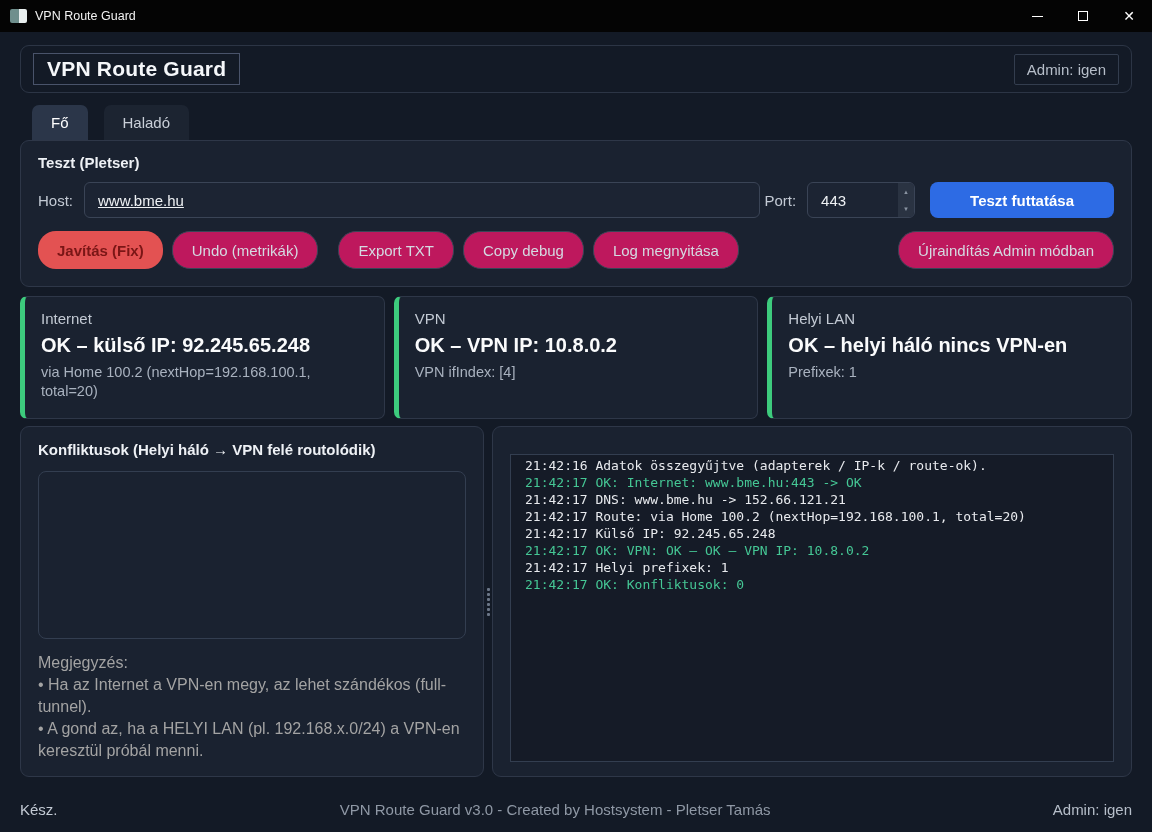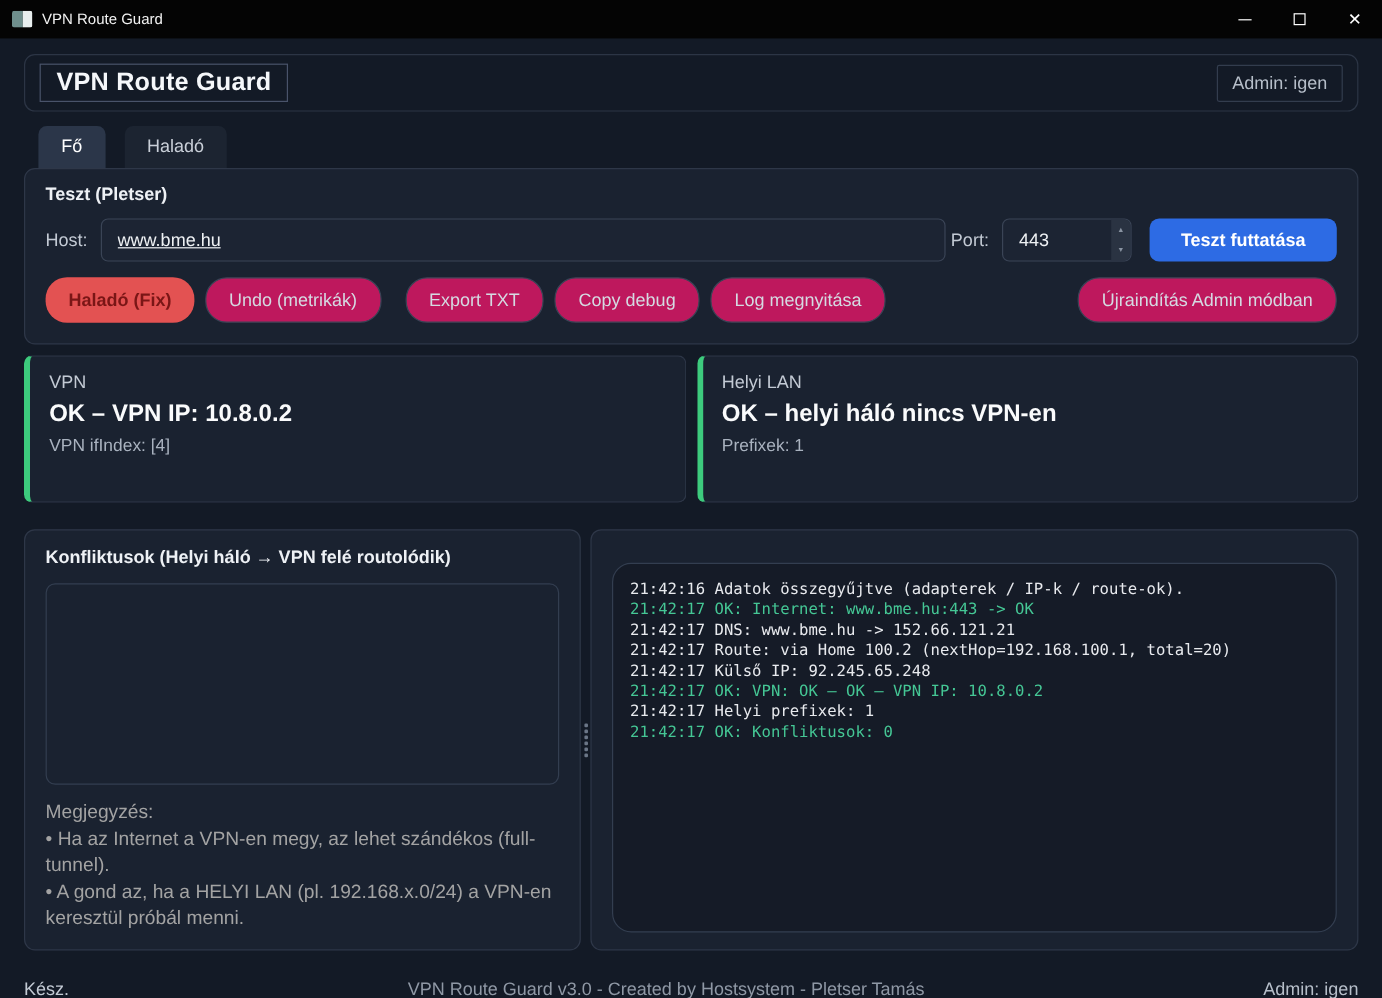--- a/index.html
+++ b/index.html
@@ -59,21 +59,21 @@
   .spin-wrap { position:relative; margin-right:15px; }
   .port-input { width:108px; padding-right:22px; }
   .spinner {
     position:absolute; right:1px; top:1px; bottom:1px; width:16px;
     display:flex; flex-direction:column; background:#2a3342; border-radius:0 5px 5px 0; overflow:hidden;
   }
   .spin-btn { flex:1; display:flex; align-items:center; justify-content:center;
     font-size:6px; color:#8a94a2; cursor:pointer; }
   .btn-primary {
     background:#2d6be4; border:none; border-radius:8px; color:#ffffff;
-    font-size:15px; font-weight:bold; height:36px; padding:0 26px; cursor:pointer;
+    font-size:15px; font-weight:bold; height:36px; padding:0 40px; cursor:pointer;
     font-family:"Liberation Sans", sans-serif;
   }
   .action-row { display:flex; align-items:center; margin-top:13px; height:38px; gap:9px; }
   .btn-pill {
     background:#be185d; border:1px solid #3a4456; border-radius:18px;
     color:#d5dae2; font-size:15px; height:38px; padding:0 19px; cursor:pointer;
     font-family:"Liberation Sans", sans-serif;
   }
   .btn-danger {
     background:#e35252; border:none; border-radius:18px; color:#7a1616;
@@ -85,36 +85,36 @@
   
   .status-row { display:flex; gap:9px; margin-top:9px; }
   .status-card {
     flex:1; height:123px; padding:13px 16px;
     border-left:5px solid #3dcb7d; border-radius:7px;
   }
   .status-card .s-title { font-size:15px; color:#c3cad4; }
   .status-card .s-status { font-size:20px; font-weight:bold; color:#fafbfc; margin-top:7px; }
   .status-card .s-detail { font-size:14.5px; color:#a9b2bf; margin-top:6px; line-height:1.3; }
   
-  .bottom-row { display:flex; margin-top:22px; height:351px; }
+  .bottom-row { display:flex; margin-top:7px; height:351px; }
   .panel { padding:14px 17px; display:flex; flex-direction:column; }
   .conflicts-panel { width:464px; }
   .panel-title { font-size:15px; font-weight:bold; color:#eef1f5; }
   .conflicts-list {
     margin-top:13px; height:206px; border:1px solid #333e50; border-radius:8px;
     background:#1a2230;
   }
   .notes { margin-top:13px; font-size:16px; color:#a3a3a3; line-height:1.37; }
   .splitter { width:8px; display:flex; align-items:center; justify-content:center; cursor:col-resize; }
   .grip { display:flex; flex-direction:column; gap:2px; }
   .grip i { width:3px; height:3px; background:#6b7687; display:block; border-radius:1px; }
   .debug-panel { flex:1; }
   .debug-box {
-    margin-top:13px; flex:1; border:1px solid #333e50; border-radius:16px;
-    background:#151b27; padding:13px 14px; overflow:hidden;
+    margin-top:13px; flex:1; border:1px solid #333e50; border-radius:0;
+    background:#151b27; padding:2px 14px; overflow:hidden;
     font-family:"DejaVu Sans Mono", "Liberation Mono", monospace;
     font-size:13px; line-height:17px;
   }
   .log-line { white-space:pre; color:#e8eaee; }
   .log-line.ok { color:#45c795; }
   
   .footer { display:flex; align-items:center; margin-top:13px; height:38px; font-size:15px; }
   .footer-status { color:#c3cad4; }
   .footer-center { flex:1; text-align:center; color:#8f98a5; }
   .footer-admin { color:#b6bec9; }
@@ -162,31 +162,36 @@
       <div class="spin-wrap">
         <input class="text-input port-input" value="443" style="">
         <div class="spinner">
           <div class="spin-btn">▲</div>
           <div class="spin-btn">▼</div>
         </div>
       </div>
       <button class="btn-primary">Teszt futtatása</button>
     </div>
     <div class="action-row">
-      <button class="btn-danger">Haladó (Fix)</button>
+      <button class="btn-danger">Javítás (Fix)</button>
       <button class="btn-pill">Undo (metrikák)</button>
       <button class="btn-pill gap-lg">Export TXT</button>
       <button class="btn-pill">Copy debug</button>
       <button class="btn-pill">Log megnyitása</button>
       <div class="flex-spacer"></div>
       <button class="btn-pill">Újraindítás Admin módban</button>
     </div>
   </div>
 
   <div class="status-row">
+    <div class="card status-card">
+      <div class="s-title">Internet</div>
+      <div class="s-status">OK – külső IP: 92.245.65.248</div>
+      <div class="s-detail">via Home 100.2 (nextHop=192.168.100.1, total=20)</div>
+    </div>
     <div class="card status-card">
       <div class="s-title">VPN</div>
       <div class="s-status">OK – VPN IP: 10.8.0.2</div>
       <div class="s-detail">VPN ifIndex: [4]</div>
     </div>
     <div class="card status-card">
       <div class="s-title">Helyi LAN</div>
       <div class="s-status">OK – helyi háló nincs VPN-en</div>
       <div class="s-detail">Prefixek: 1</div>
     </div>

